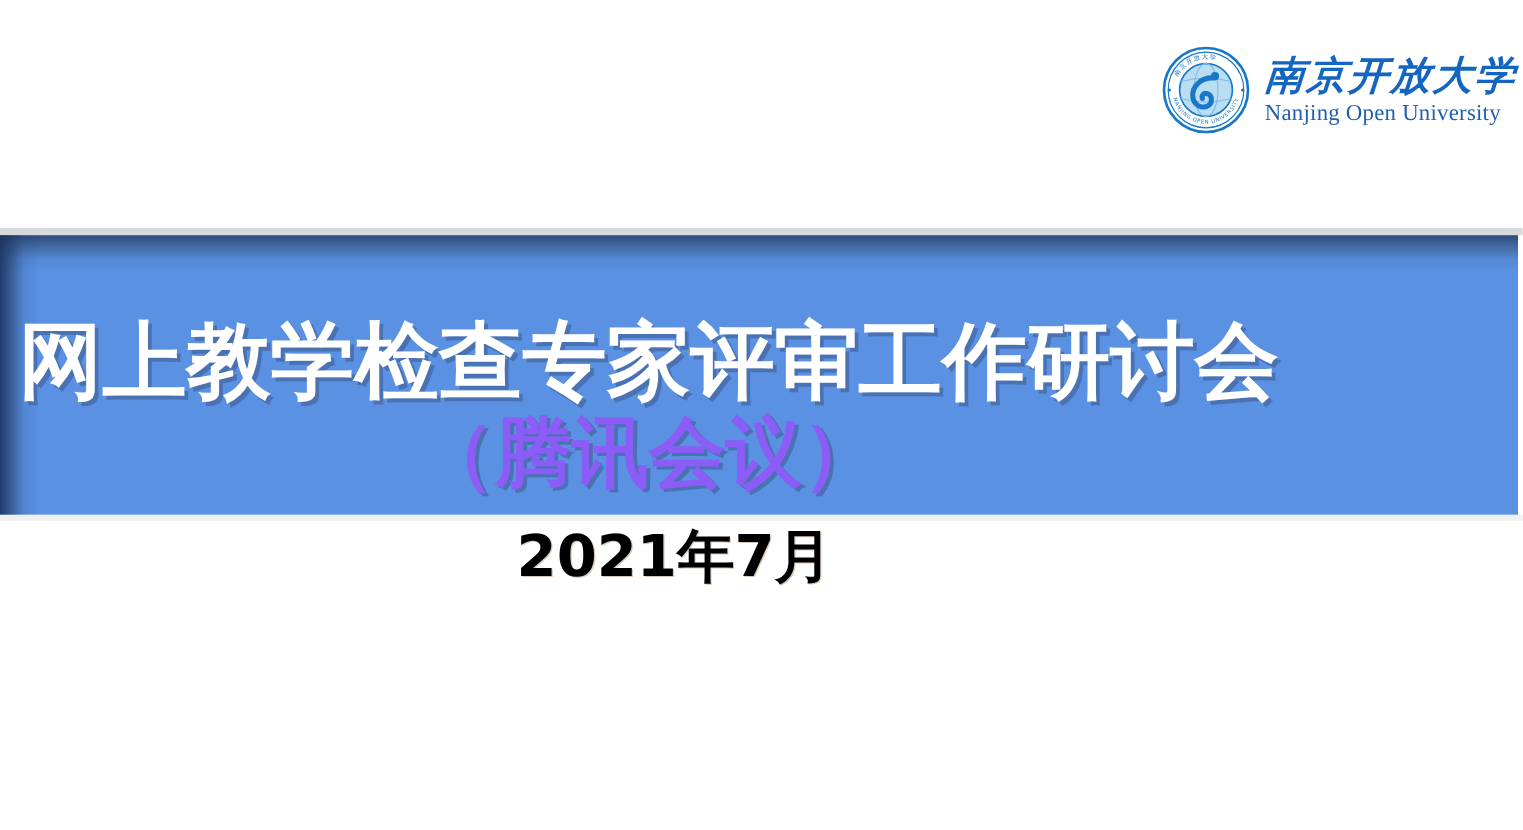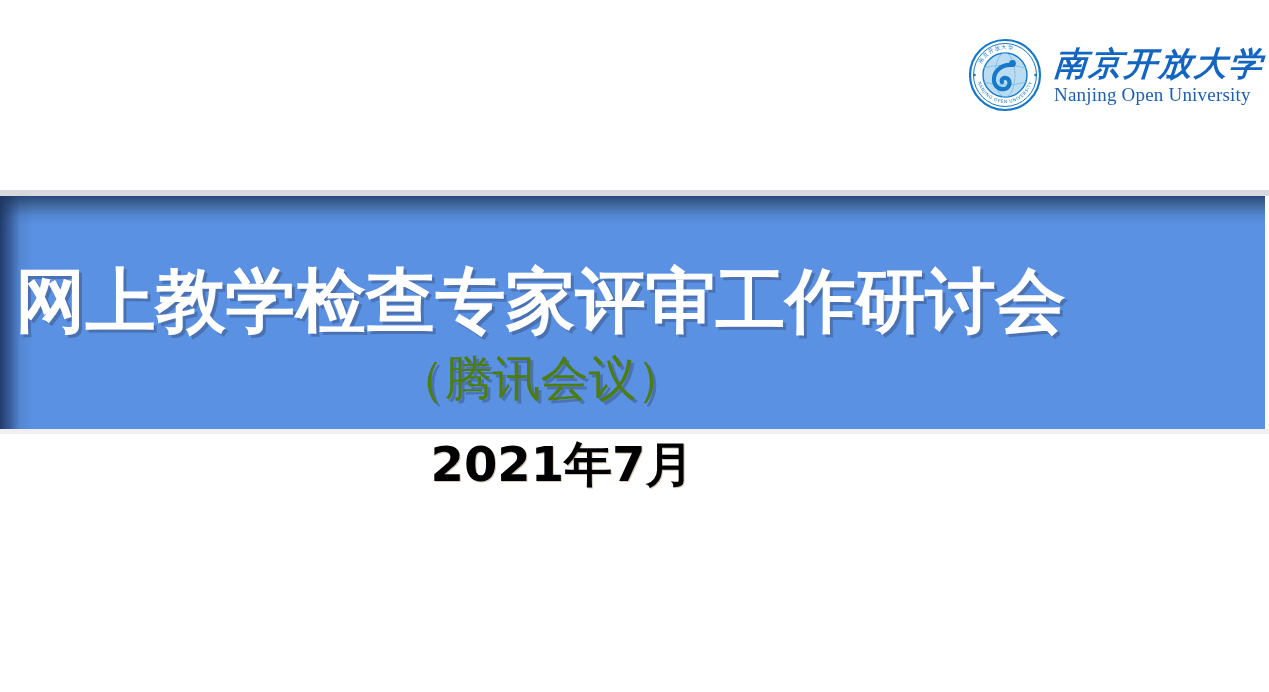--- a/index.html
+++ b/index.html
@@ -118,23 +118,23 @@
     font-size: 70px;
     font-weight: bold;
     color: #ffffff;
     line-height: 78px;
     letter-spacing: 0px;
     text-shadow: 3px 3px 0 rgba(60,90,140,0.55);
     white-space: nowrap;
   }
   .title-line-2 {
     font-family: "DejaVu Sans", "Liberation Sans", sans-serif;
-    font-size: 48px;
-    font-weight: normal;
-    color: #4d7c0f;
+    font-size: 64px;
+    font-weight: bold;
+    color: #8b5cf6;
     line-height: 76px;
     text-shadow: 3px 3px 0 rgba(60,90,140,0.55);
     white-space: nowrap;
   }
 
   .date-wrap {
     position: absolute;
     left: 0;
     top: 436px;
     width: 1124px;

